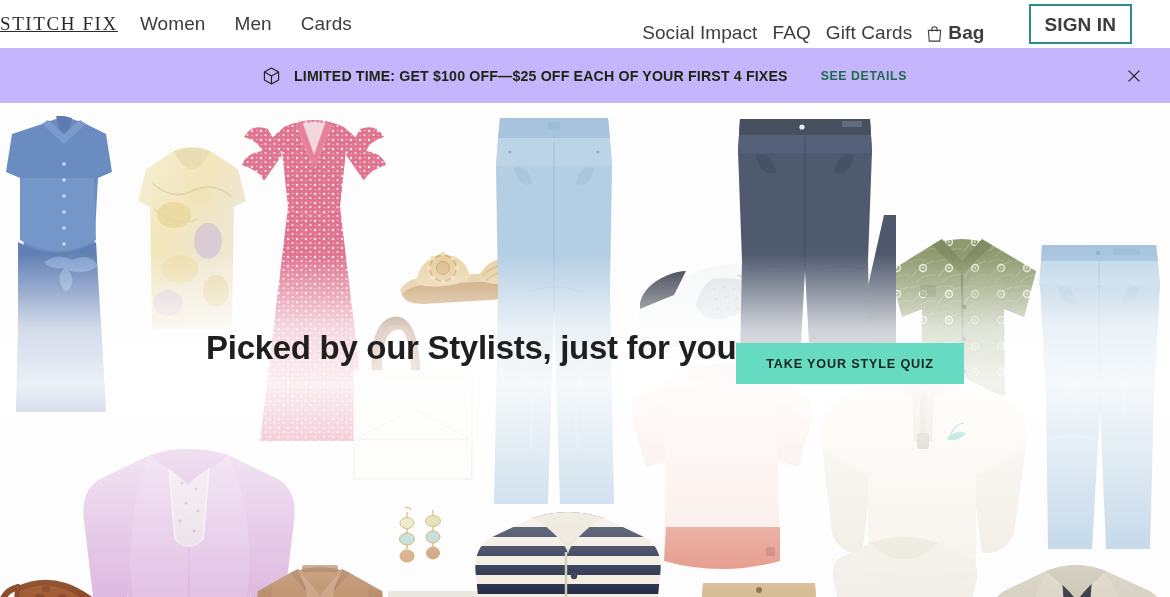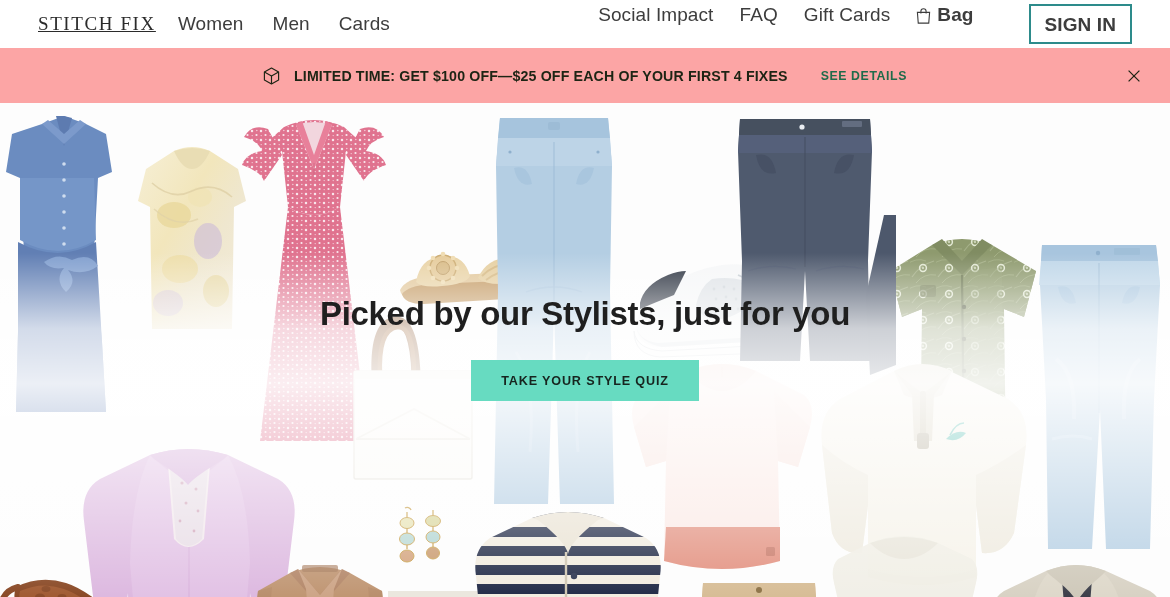--- a/index.html
+++ b/index.html
@@ -13,45 +13,45 @@
 
   
   .header{
     position:relative; height:48px; width:1170px;
     background:#ffffff; display:flex; align-items:center;
     z-index:40;
   }
   .brand{
     font-family:"Liberation Serif", serif;
     font-size:19px; letter-spacing:1.6px; color:#2b2b2b;
-    margin-left:38px; font-weight:400; white-space:nowrap;
+    font-weight:400; white-space:nowrap;
   }
   .nav-left{ display:flex; align-items:center; gap:29px; margin-left:22px; }
   .nav-left a, .nav-right a{
     font-size:19px; color:#3d3d3d; text-decoration:none; white-space:nowrap;
     letter-spacing:.1px;
   }
   .nav-right{
-    margin-left:auto; display:flex; align-items:flex-start; gap:26px;
+    margin-left:auto; display:flex; align-items:flex-end; gap:15px;
     margin-right:38px;
   }
   .bag-link{ display:flex; align-items:center; gap:6px;font-weight:bold; }
   .bag-ico{ width:15px; height:17px; display:block; }
   .signin{
     border:2px solid #2d8b8b; color:#222; background:#fff;
     font-size:11.5px; font-weight:bold; letter-spacing:.7px;
     padding:9px 14px 8px; text-decoration:none; line-height:1;
     white-space:nowrap;
     margin-left:29px;
   }
 
   
   .promo{
     position:relative; height:55px; width:1170px;
-    background:#fca5a5; display:flex; align-items:center;
+    background:#c4b5fd; display:flex; align-items:center;
     justify-content:center; z-index:40;
   }
   .promo-inner{ display:flex; align-items:center; gap:14px; }
   .box-ico{ width:17px; height:18px; display:block; }
   .promo-txt{
     font-size:14.2px; font-weight:bold; color:#1d2414;
     letter-spacing:.15px; white-space:nowrap;
   }
   .promo-link{
     font-size:12.3px; font-weight:bold; color:#1f6b4a;
@@ -74,21 +74,21 @@
   
   .scrim{
     position:absolute; left:0; right:0; top:150px; bottom:0;
     background:linear-gradient(to bottom, rgba(255,255,255,0) 0%,
                rgba(255,255,255,.72) 22%, rgba(255,255,255,.88) 38%,
                rgba(255,255,255,.55) 62%, rgba(255,255,255,0) 100%);
     z-index:18; pointer-events:none;
   }
   .hero-copy{
     position:absolute; left:0; right:0; top:0; bottom:0;
-    display:flex; flex-direction:column; align-items:center;
+    display:flex; flex-direction:row; align-items:center;
     justify-content:center; z-index:25; gap:0;
   }
   .hero-title{
     font-size:33px; font-weight:bold; color:#1f1f1f;
     letter-spacing:-.3px; text-align:center; line-height:1.15;
     margin-top:-4px;
   }
   .quiz-btn{
     margin-top:27px;
     background:#67dbc1; color:#17251f;

